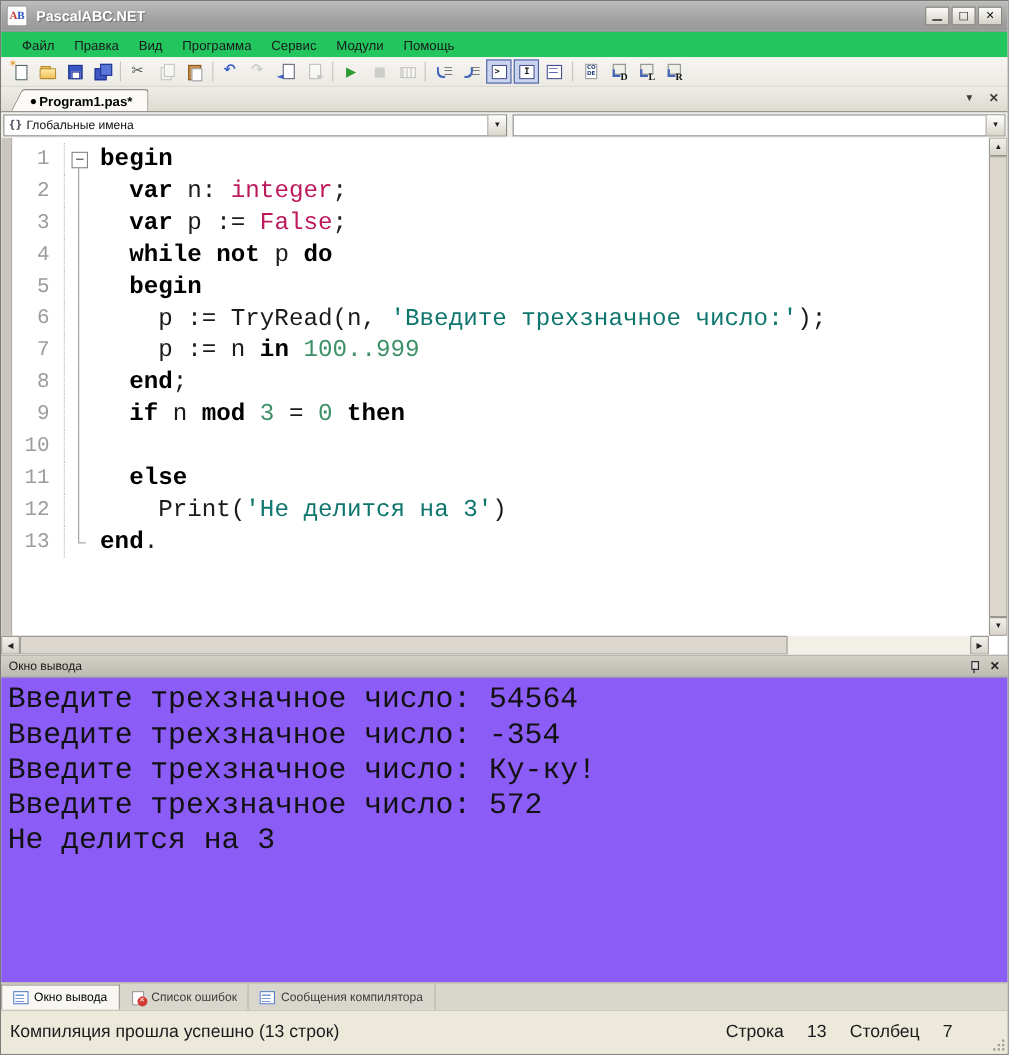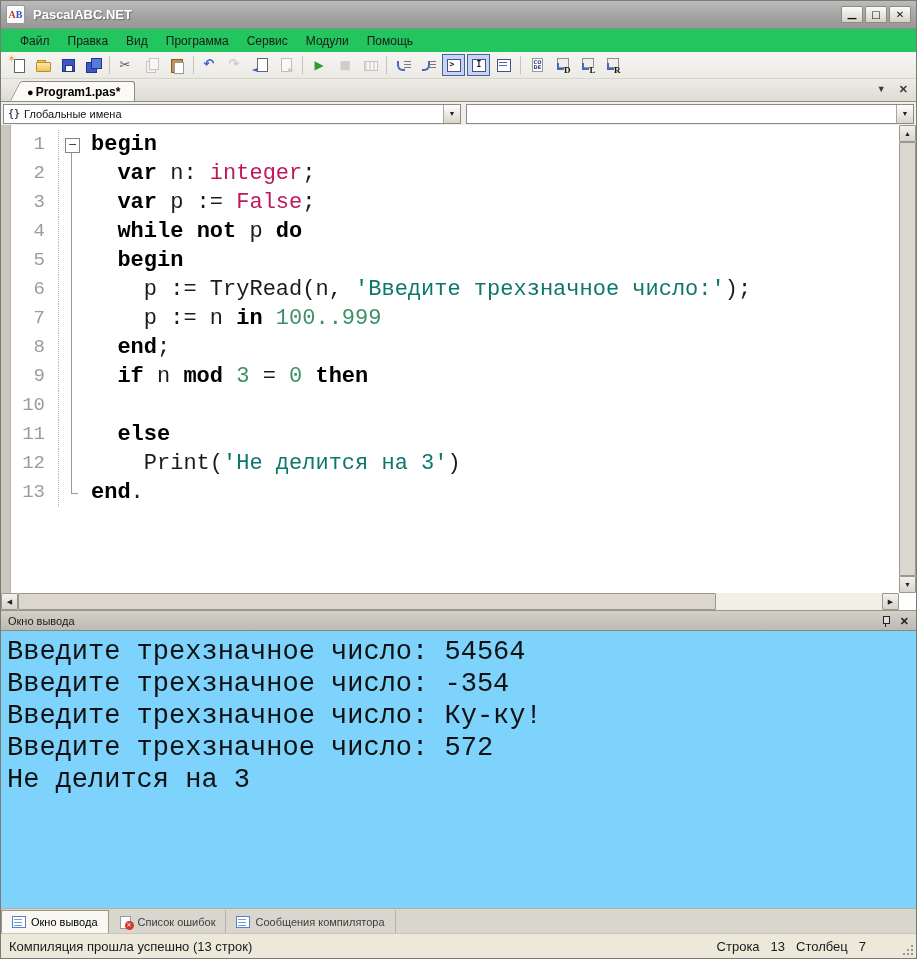--- a/index.html
+++ b/index.html
@@ -122,39 +122,39 @@
   .hscroll .thumb{position:absolute;left:17px;top:0;height:17px;width:698px;background:#dbd7ce;border:1px solid #9a978e;border-radius:1px;}
 
   
   .outheader{height:21px;flex:none;background:linear-gradient(#d3d0c8,#bdbab2);border-top:1px solid #98958d;border-bottom:1px solid #8a8880;
              display:flex;align-items:center;padding:0 7px;font-size:11px;color:#1a1a1a;}
   .outheader .hicons{margin-left:auto;display:flex;align-items:center;gap:10px;}
   .pin-icon{position:relative;width:9px;height:12px;display:inline-block;}
   .pin-icon::before{content:"";position:absolute;left:2px;top:1px;width:5px;height:6px;border:1px solid #222;background:#ddd;}
   .pin-icon::after{content:"";position:absolute;left:4px;top:8px;width:1px;height:4px;background:#222;}
   .x-icon{font-size:11px;font-weight:bold;color:#222;line-height:12px;}
-  .output{height:277px;flex:none;background:#7dd3fc;padding:5px 0 0 6px;font-family:"Liberation Mono","DejaVu Sans Mono",monospace;
+  .output{height:277px;flex:none;background:#8b5cf6;padding:5px 0 0 6px;font-family:"Liberation Mono","DejaVu Sans Mono",monospace;
           font-size:27px;line-height:32px;color:#111;white-space:pre;overflow:hidden;}
   .out-line{height:32px;}
 
   
   .bottom-tabs{height:25px;flex:none;background:#d9d6cd;border-top:1px solid #b2afa6;display:flex;align-items:stretch;padding-top:1px;}
   .btab{display:flex;align-items:center;gap:5px;padding:0 10px;font-size:11px;color:#3d3d3d;border-right:1px solid #b5b2a9;}
   .btab.active{background:#f8f7f3;border:1px solid #98958d;border-bottom:none;color:#000;}
   .bti{display:inline-block;position:relative;width:14px;height:12px;flex:none;}
   .bti-output-window::before,.bti-compiler-messages::before{content:"";position:absolute;inset:0;background:#fff;border:1px solid #5b7fc4;}
   .bti-output-window::after,.bti-compiler-messages::after{content:"";position:absolute;left:2px;top:3px;width:8px;height:7px;background:repeating-linear-gradient(#7b9bd4 0 1px,transparent 1px 3px);}
   .bti-error-list::before{content:"";position:absolute;left:1px;top:0;width:9px;height:11px;background:#fff;border:1px solid #999;}
   .bti-error-list::after{content:"✕";position:absolute;right:-1px;bottom:-2px;width:9px;height:9px;border-radius:50%;background:#d23b33;
                          color:#fff;font-size:6px;line-height:9px;text-align:center;}
 
   
-  .statusbar{height:25px;flex:none;background:#ece8da;border-top:1px solid #c9c5b7;display:flex;align-items:center;
-             padding:0 8px;font-size:13px;color:#1a1a1a;position:relative;}
-  .status-right{margin-left:auto;margin-right:42px;display:flex;gap:11px;align-items:center;}
+  .statusbar{height:40px;flex:none;background:#ece8da;border-top:1px solid #c9c5b7;display:flex;align-items:center;
+             padding:0 8px;font-size:16px;color:#1a1a1a;position:relative;}
+  .status-right{margin-left:auto;margin-right:42px;display:flex;gap:21px;align-items:center;}
   .grip{position:absolute;right:1px;bottom:2px;width:14px;height:14px;}
   .grip::before{content:"";position:absolute;right:2px;bottom:1px;width:2px;height:2px;background:#9a968a;
         box-shadow:-4px 0 #9a968a,-8px 0 #9a968a,0 -4px #9a968a,-4px -4px #9a968a,0 -8px #9a968a;}
 </style>
 </head>
 <body>
 
 <div class="window">
 
   <div class="titlebar">

